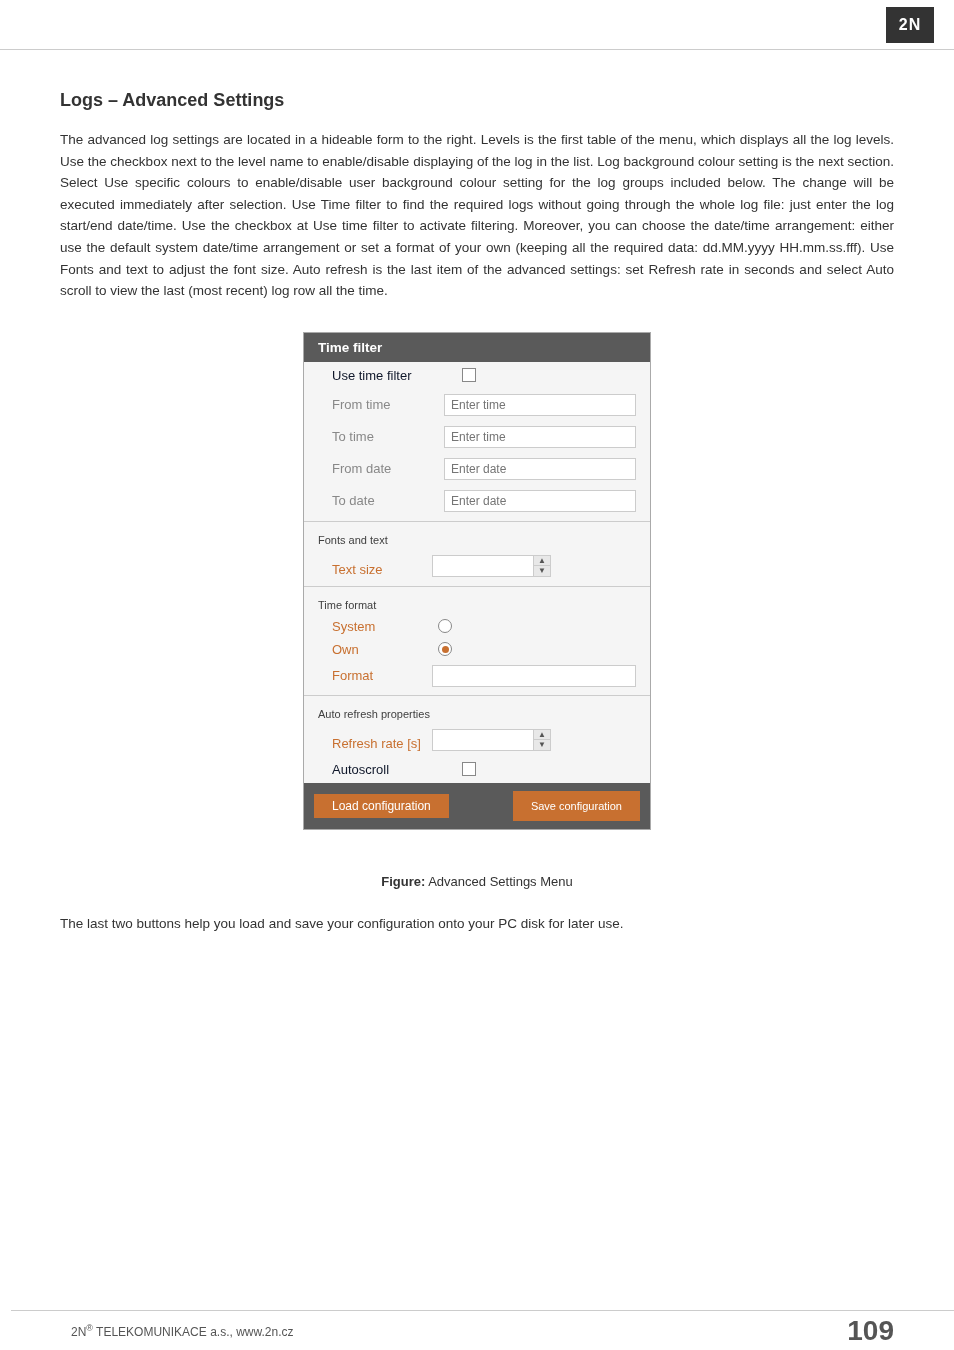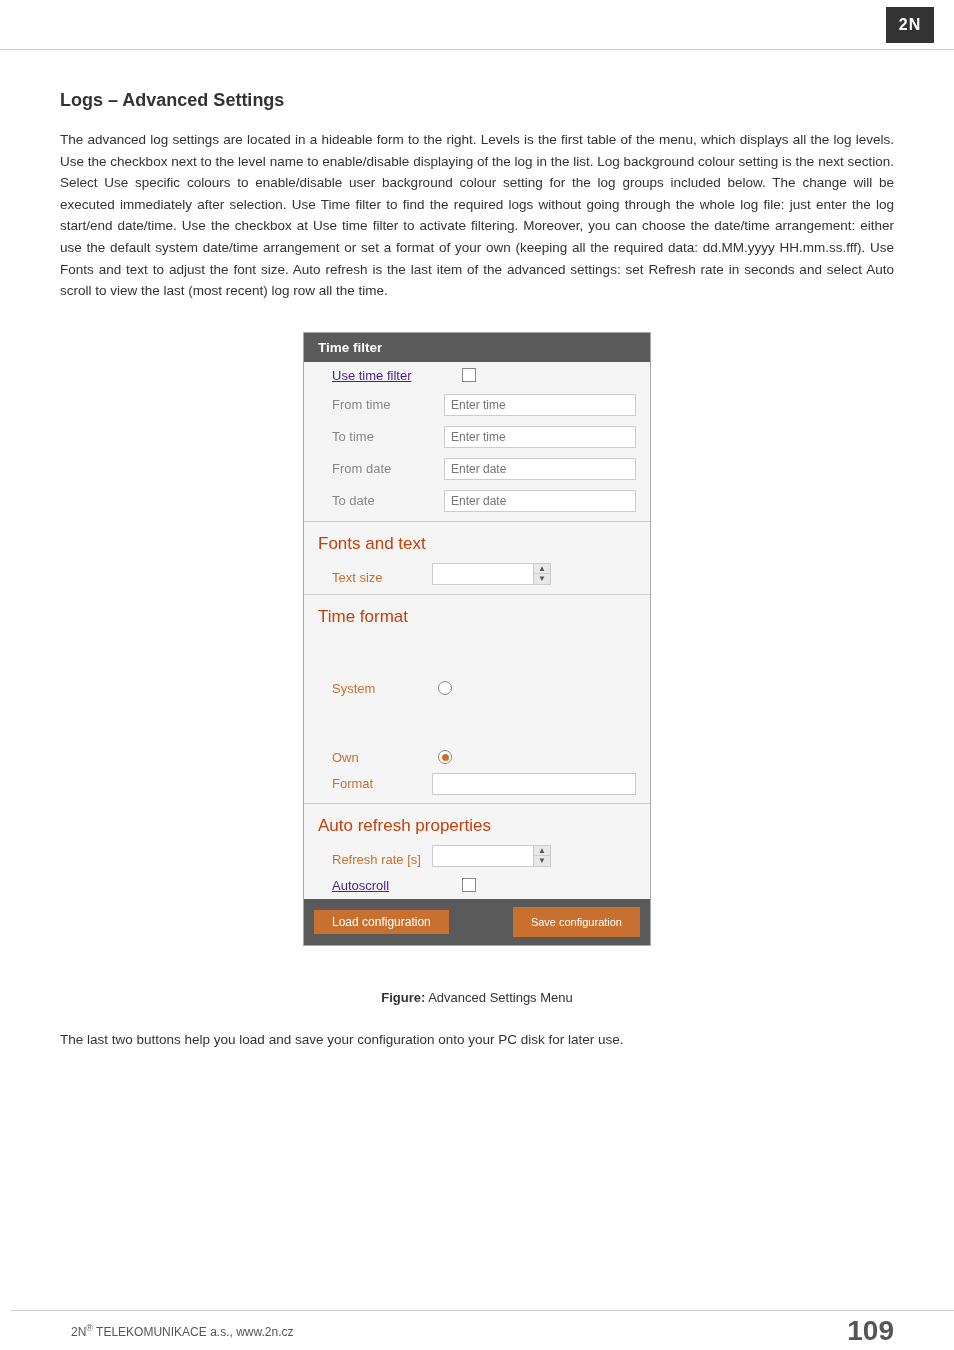--- a/index.html
+++ b/index.html
@@ -71,22 +71,22 @@
     .panel-header {
       background: #5a5a5a;
       color: #fff;
       padding: 7px 14px;
       font-size: 13.5px;
       font-weight: bold;
     }
 
     .panel-section-label {
       padding: 8px 14px 4px 14px;
-      font-size: 17px;
-      color: #c2410c;
+      font-size: 11px;
+      color: #404040;
       font-weight: normal;
     }
 
     .panel-row {
       display: flex;
       align-items: center;
       padding: 5px 14px 5px 28px;
       gap: 22px;
     }
 
@@ -108,23 +108,22 @@
 
     .checkbox-row {
       display: flex;
       align-items: center;
       padding: 6px 14px 6px 28px;
       gap: 10px;
     }
 
     .checkbox-row .row-label {
       flex: 0 0 120px;
-      color: #4c1d95;
-      font-size: 13px;
-      text-decoration: underline;
+      color: #0f172a;
+      font-size: 13px;
     }
 
     .checkbox-custom {
       width: 14px;
       height: 14px;
       border: 1px solid #888;
       background: #fff;
       display: inline-block;
     }
 
@@ -180,21 +179,20 @@
     .spinbox-arrow:first-child {
       border-bottom: 1px solid #ccc;
     }
 
     
     .radio-row {
       display: flex;
       align-items: center;
       padding: 4px 14px 4px 28px;
       gap: 16px;
-      margin-top: 46px;
     }
 
     .radio-row .row-label {
       flex: 0 0 90px;
       color: #c87030;
       font-size: 13px;
     }
 
     .radio-custom-empty {
       width: 14px;

